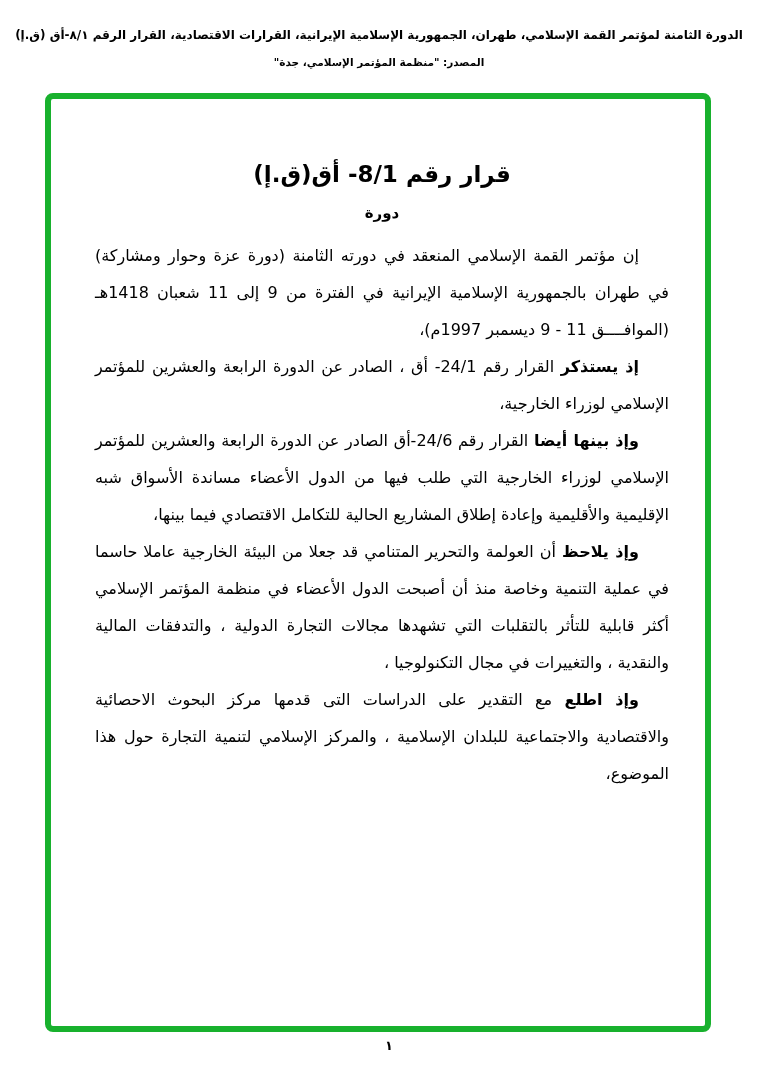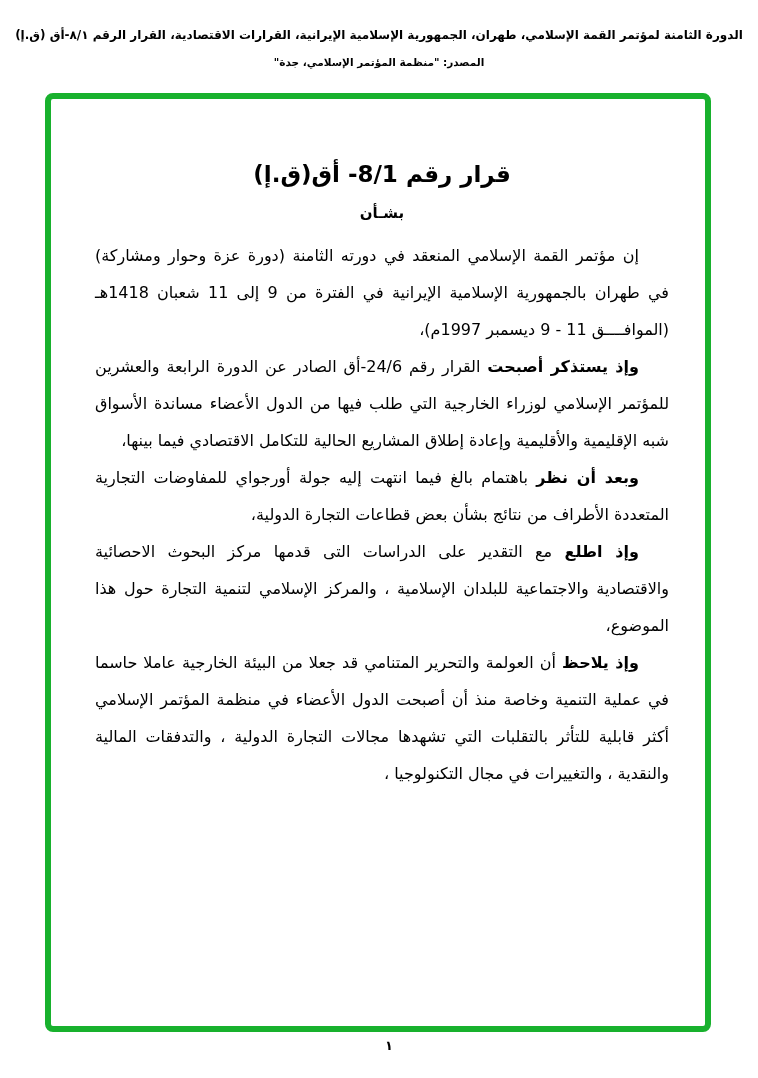--- a/index.html
+++ b/index.html
@@ -96,32 +96,32 @@
 
   <div class="top-header">الدورة الثامنة لمؤتمر القمة الإسلامي، طهران، الجمهورية الإسلامية الإيرانية، القرارات الاقتصادية، القرار الرقم ٨/١-أق (ق.إ)</div>
 
   <div class="source-line">المصدر:  "منظمة المؤتمر الإسلامي، جدة"</div>
 
   <div class="doc-frame">
     <div class="doc-content">
 
       <div class="title-block">
         <div class="title-line1">قرار رقم 8/1- أق(ق.إ)</div>
-        <div class="title-line2">بشـأن</div>
+        <div class="title-line2">دورة</div>
       </div>
 
       <p class="body-para"><span class="para-lead"></span><span>إن مؤتمر القمة الإسلامي المنعقد في دورته الثامنة (دورة عزة وحوار ومشاركة) في طهران بالجمهورية الإسلامية الإيرانية في الفترة من 9 إلى 11 شعبان 1418هـ (الموافــــق ⁦9 - 11⁩ ديسمبر 1997م)،</span></p>
 
+      <p class="body-para"><span class="para-lead">إذ يستذكر</span><span> القرار رقم 24/1- أق ، الصادر عن الدورة الرابعة والعشرين للمؤتمر الإسلامي لوزراء الخارجية،</span></p>
 
-      <p class="body-para"><span class="para-lead">وإذ يستذكر أصبحت</span><span> القرار رقم 24/6-أق الصادر عن الدورة الرابعة والعشرين للمؤتمر الإسلامي لوزراء الخارجية التي طلب فيها من الدول الأعضاء مساندة الأسواق شبه الإقليمية والأقليمية وإعادة إطلاق المشاريع الحالية للتكامل الاقتصادي فيما بينها،</span></p>
+      <p class="body-para"><span class="para-lead">وإذ بينها أيضا</span><span> القرار رقم 24/6-أق الصادر عن الدورة الرابعة والعشرين للمؤتمر الإسلامي لوزراء الخارجية التي طلب فيها من الدول الأعضاء مساندة الأسواق شبه الإقليمية والأقليمية وإعادة إطلاق المشاريع الحالية للتكامل الاقتصادي فيما بينها،</span></p>
 
-      <p class="body-para"><span class="para-lead">وبعد أن نظر</span><span> باهتمام بالغ فيما انتهت إليه جولة أورجواي للمفاوضات التجارية المتعددة الأطراف من نتائج بشأن بعض قطاعات التجارة الدولية،</span></p>
+
+      <p class="body-para"><span class="para-lead">وإذ يلاحظ</span><span> أن العولمة والتحرير المتنامي قد جعلا من البيئة الخارجية عاملا حاسما في عملية التنمية وخاصة منذ أن أصبحت الدول الأعضاء في منظمة المؤتمر الإسلامي أكثر قابلية للتأثر بالتقلبات التي تشهدها مجالات التجارة الدولية ، والتدفقات المالية والنقدية ، والتغييرات في مجال التكنولوجيا ،</span></p>
 
       <p class="body-para"><span class="para-lead">وإذ اطلع</span><span> مع التقدير على الدراسات التى قدمها مركز البحوث الاحصائية والاقتصادية والاجتماعية للبلدان الإسلامية ، والمركز الإسلامي لتنمية التجارة حول هذا الموضوع،</span></p>
-
-      <p class="body-para"><span class="para-lead">وإذ يلاحظ</span><span> أن العولمة والتحرير المتنامي قد جعلا من البيئة الخارجية عاملا حاسما في عملية التنمية وخاصة منذ أن أصبحت الدول الأعضاء في منظمة المؤتمر الإسلامي أكثر قابلية للتأثر بالتقلبات التي تشهدها مجالات التجارة الدولية ، والتدفقات المالية والنقدية ، والتغييرات في مجال التكنولوجيا ،</span></p>
 
     </div>
   </div>
 
   <div class="page-number">١</div>
 
 </div>
 
 </body></html>

